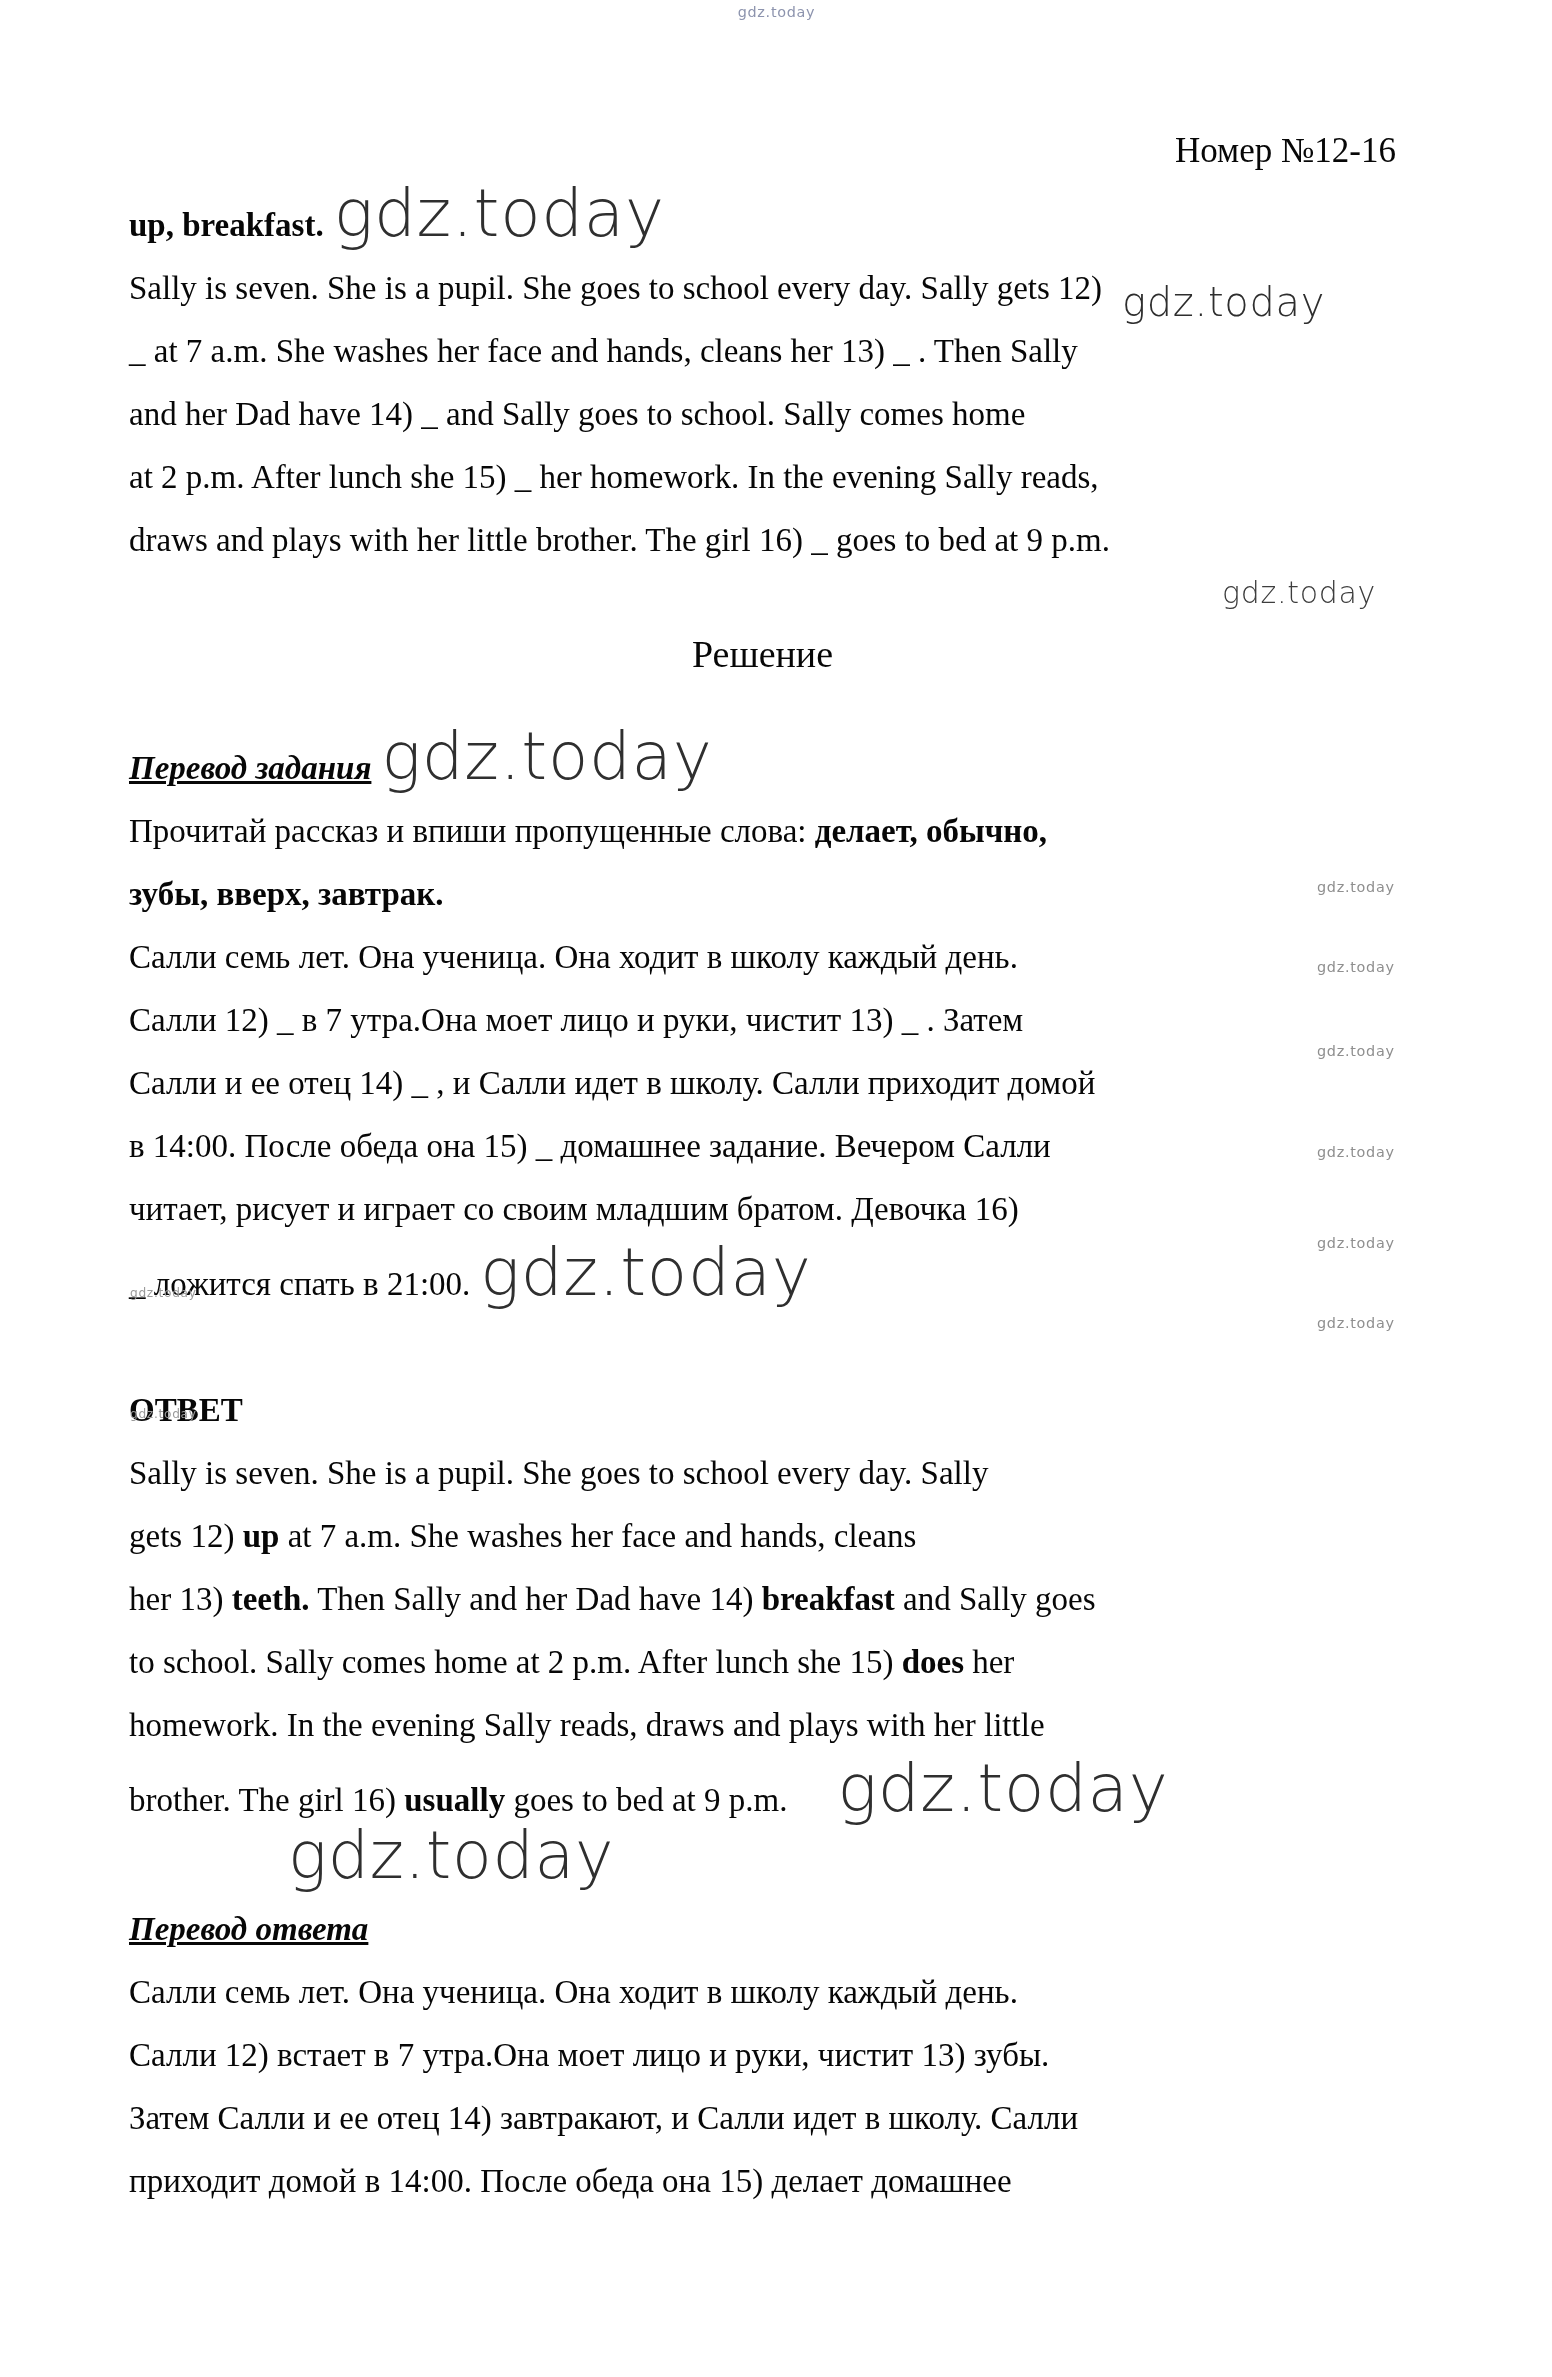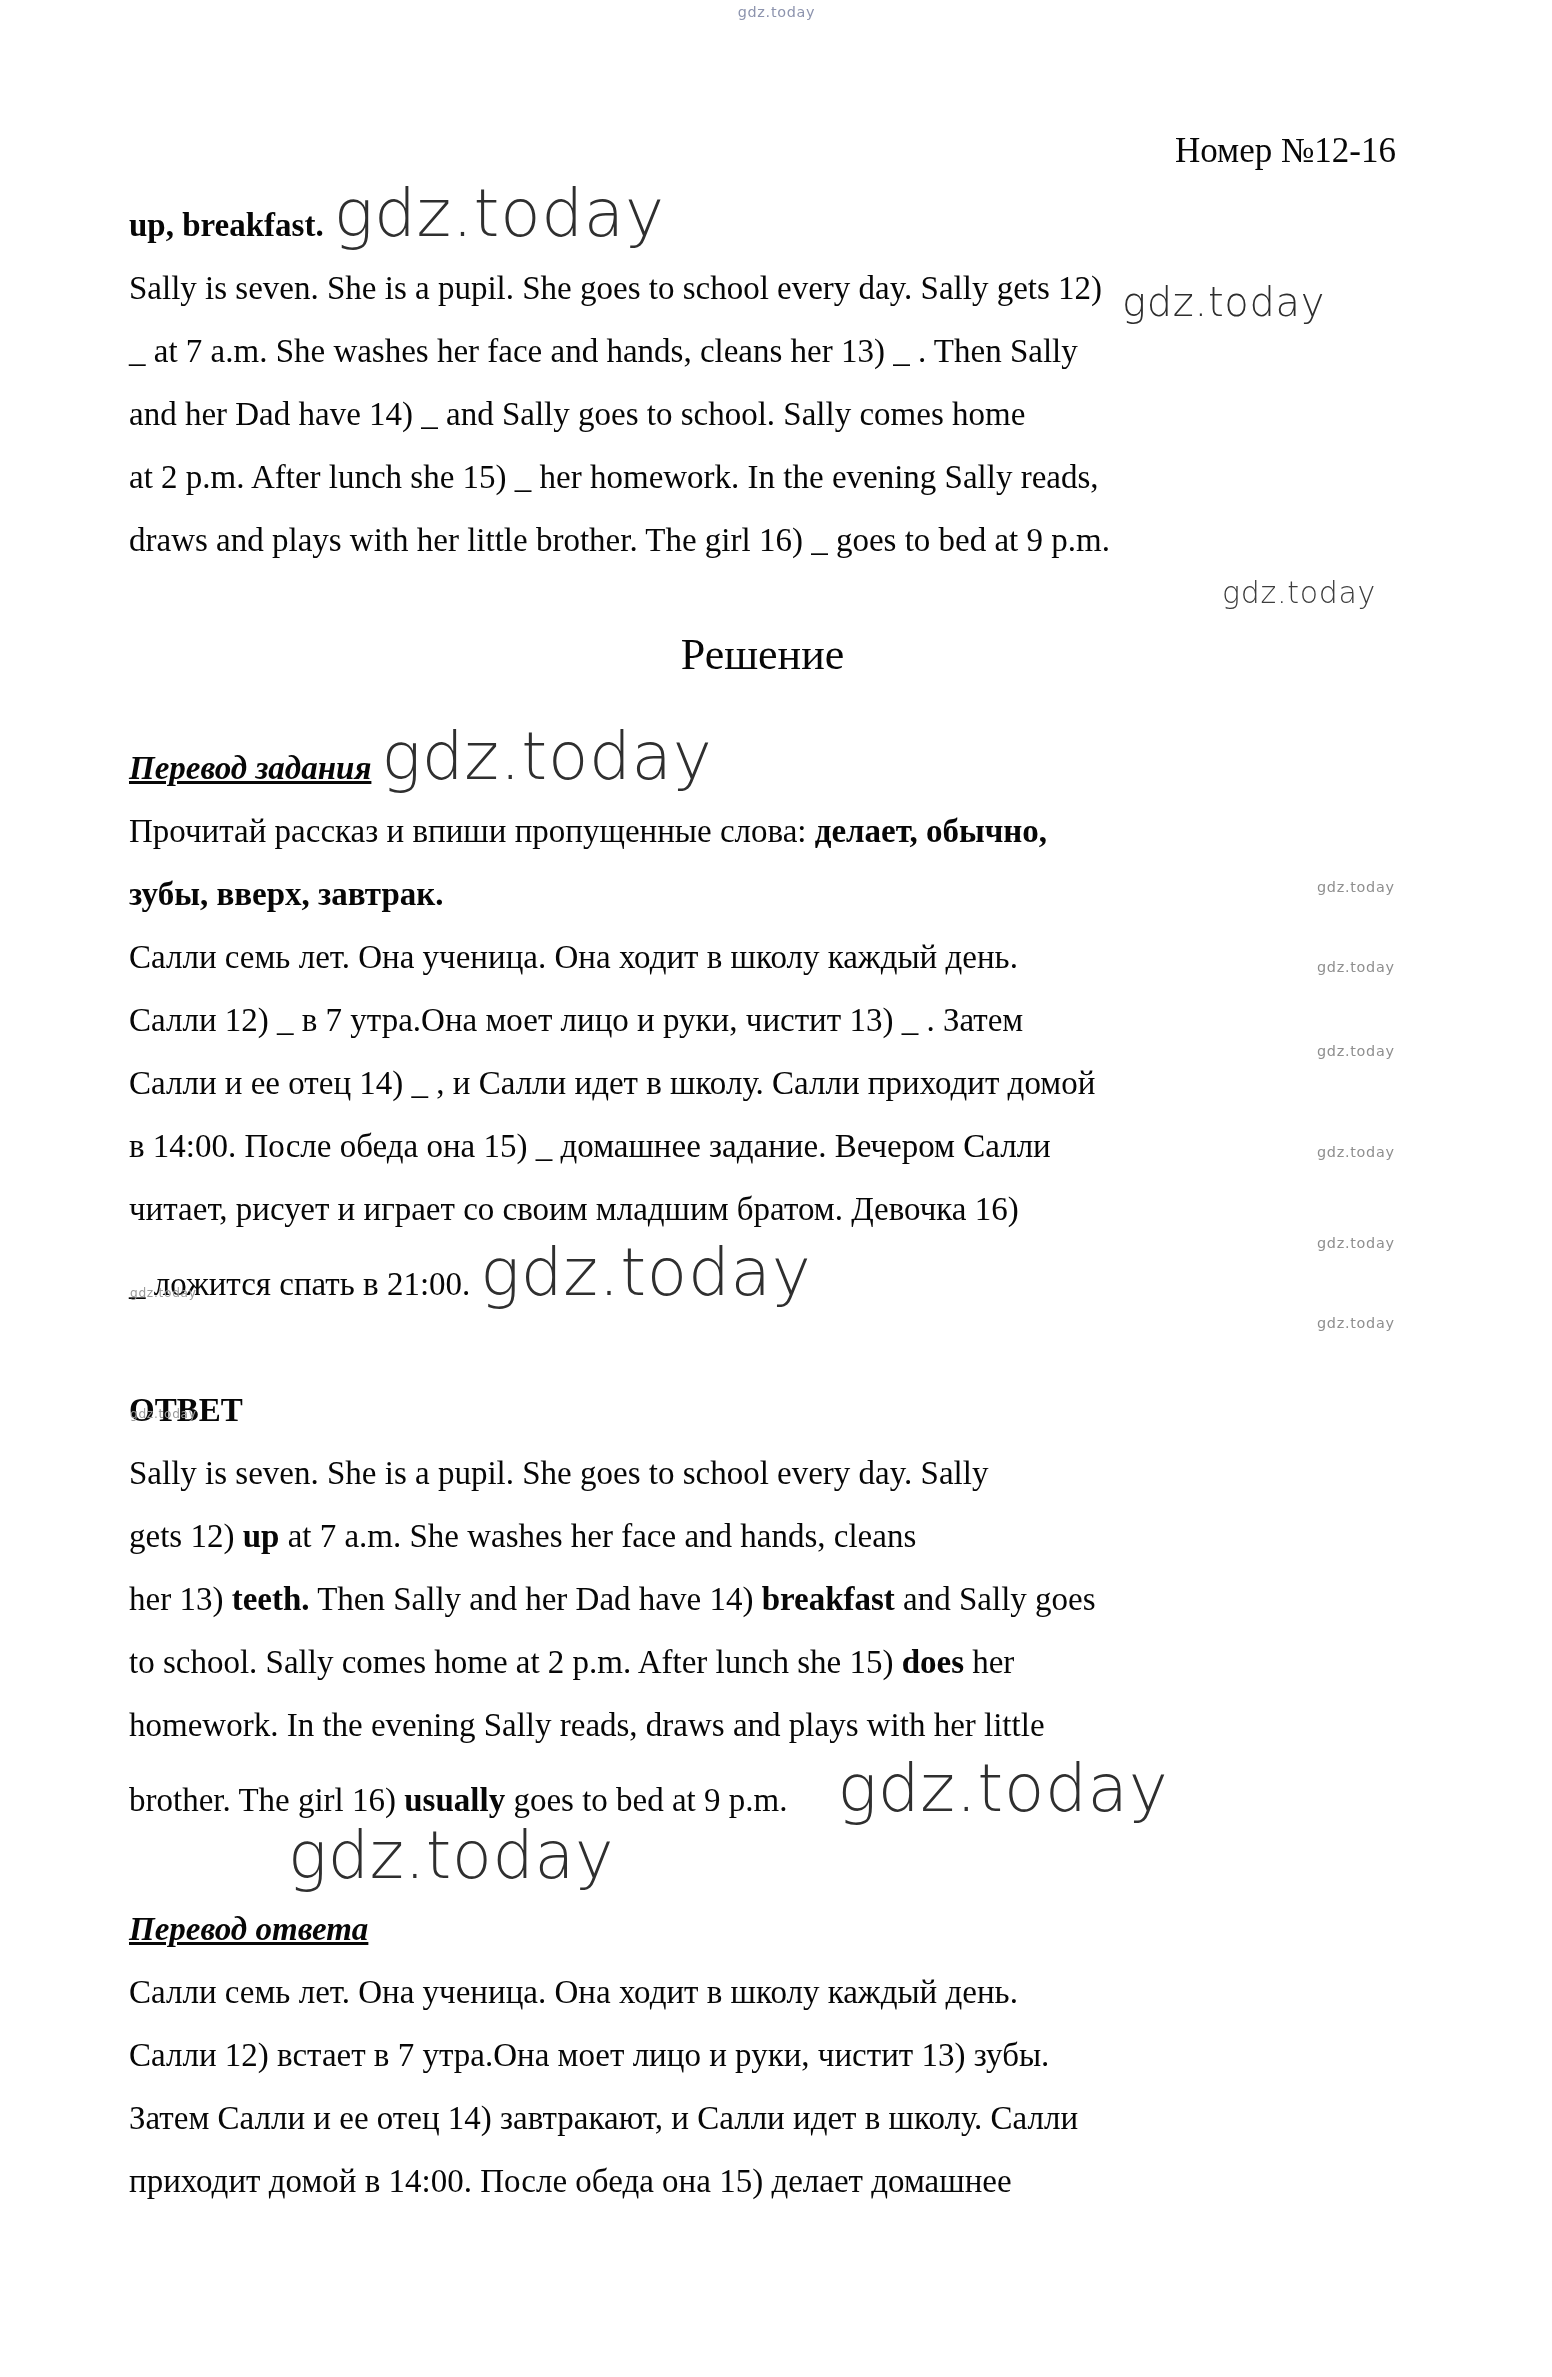--- a/index.html
+++ b/index.html
@@ -26,21 +26,21 @@
   .wm-inline-gap { margin-left:10px; }
   .wm-inline-gap-lg { margin-left:50px; }
   .wm-right-md { position:absolute; left:1122px; top:279px; font-size:40px; color:#2e2e2e; font-weight:300; }
   .wm-line-right { margin-top:2.9px; line-height:36px; text-align:right; padding-right:20px; }
   .wm-after-story { font-size:30px; color:#3d3d3d; font-weight:300; }
   .wm-small { position:absolute; left:1317px; font-size:14.4px; color:#8f8f8f; }
   .wm-tiny-left { position:absolute; left:130px; font-size:12.2px; color:#9b9b9b; }
   .wm-standalone-line { margin-top:-11.5px; height:72px; line-height:72px; padding-left:159px; }
   .wm-standalone { font-size:65px; color:#2f2f2f; font-weight:300; }
 
-  .heading-solution { margin-top:5.8px; font-size:44px; line-height:63px; text-align:center; }
+  .heading-solution { margin-top:5.8px; font-size:38px; line-height:63px; text-align:center; }
   .heading-line { margin-top:39px; }
   .answer-heading { margin-top:63px; font-size:33px; line-height:63px; font-weight:bold; }
   .heading-line2 { margin-top:5.8px; }
 </style>
 </head>
 <body>
 
 <div class="page">
 
   <div class="wm wm-top">gdz.today</div>

